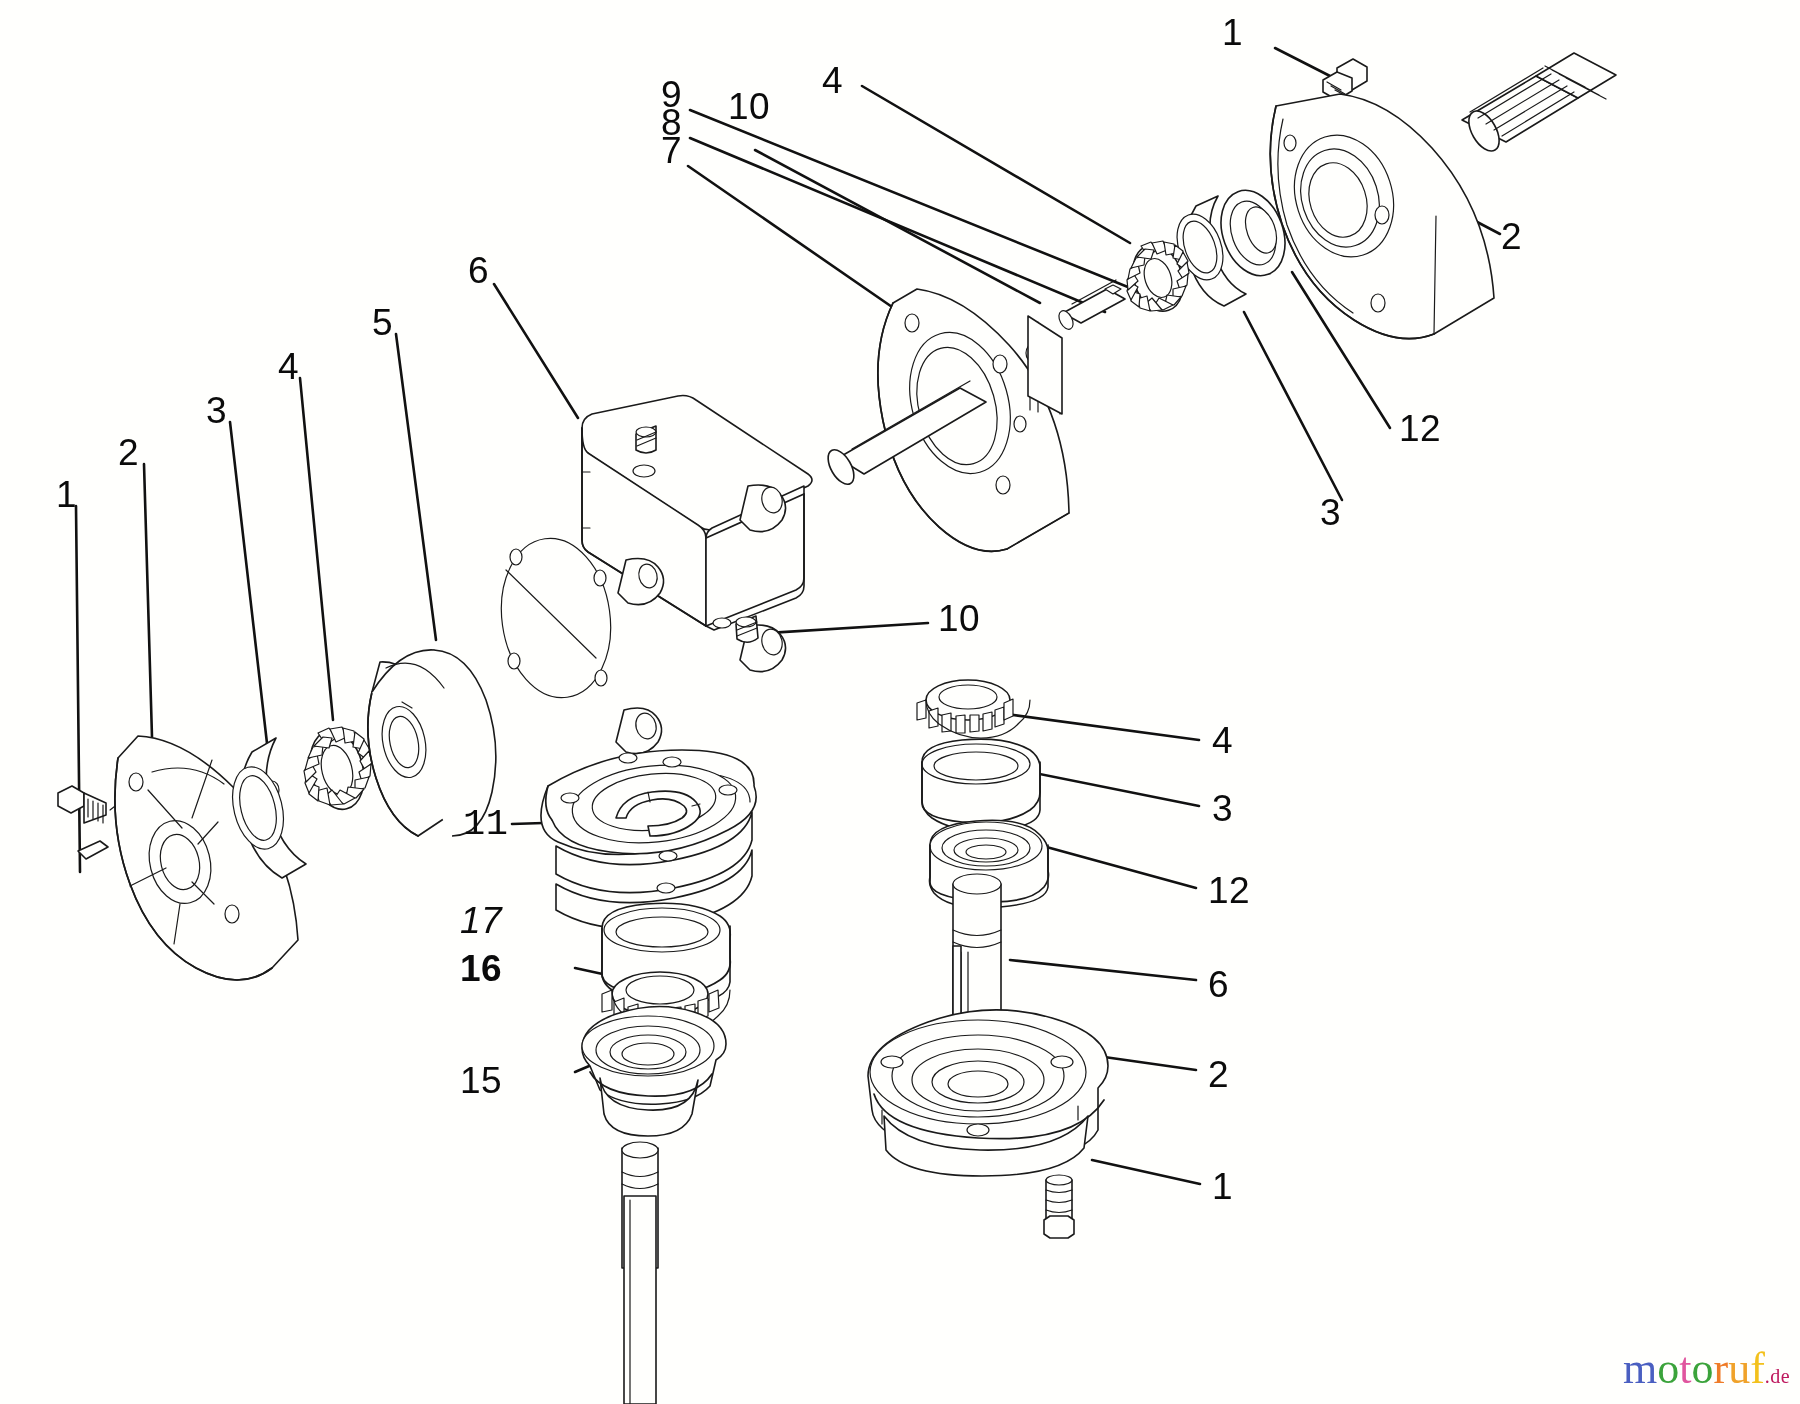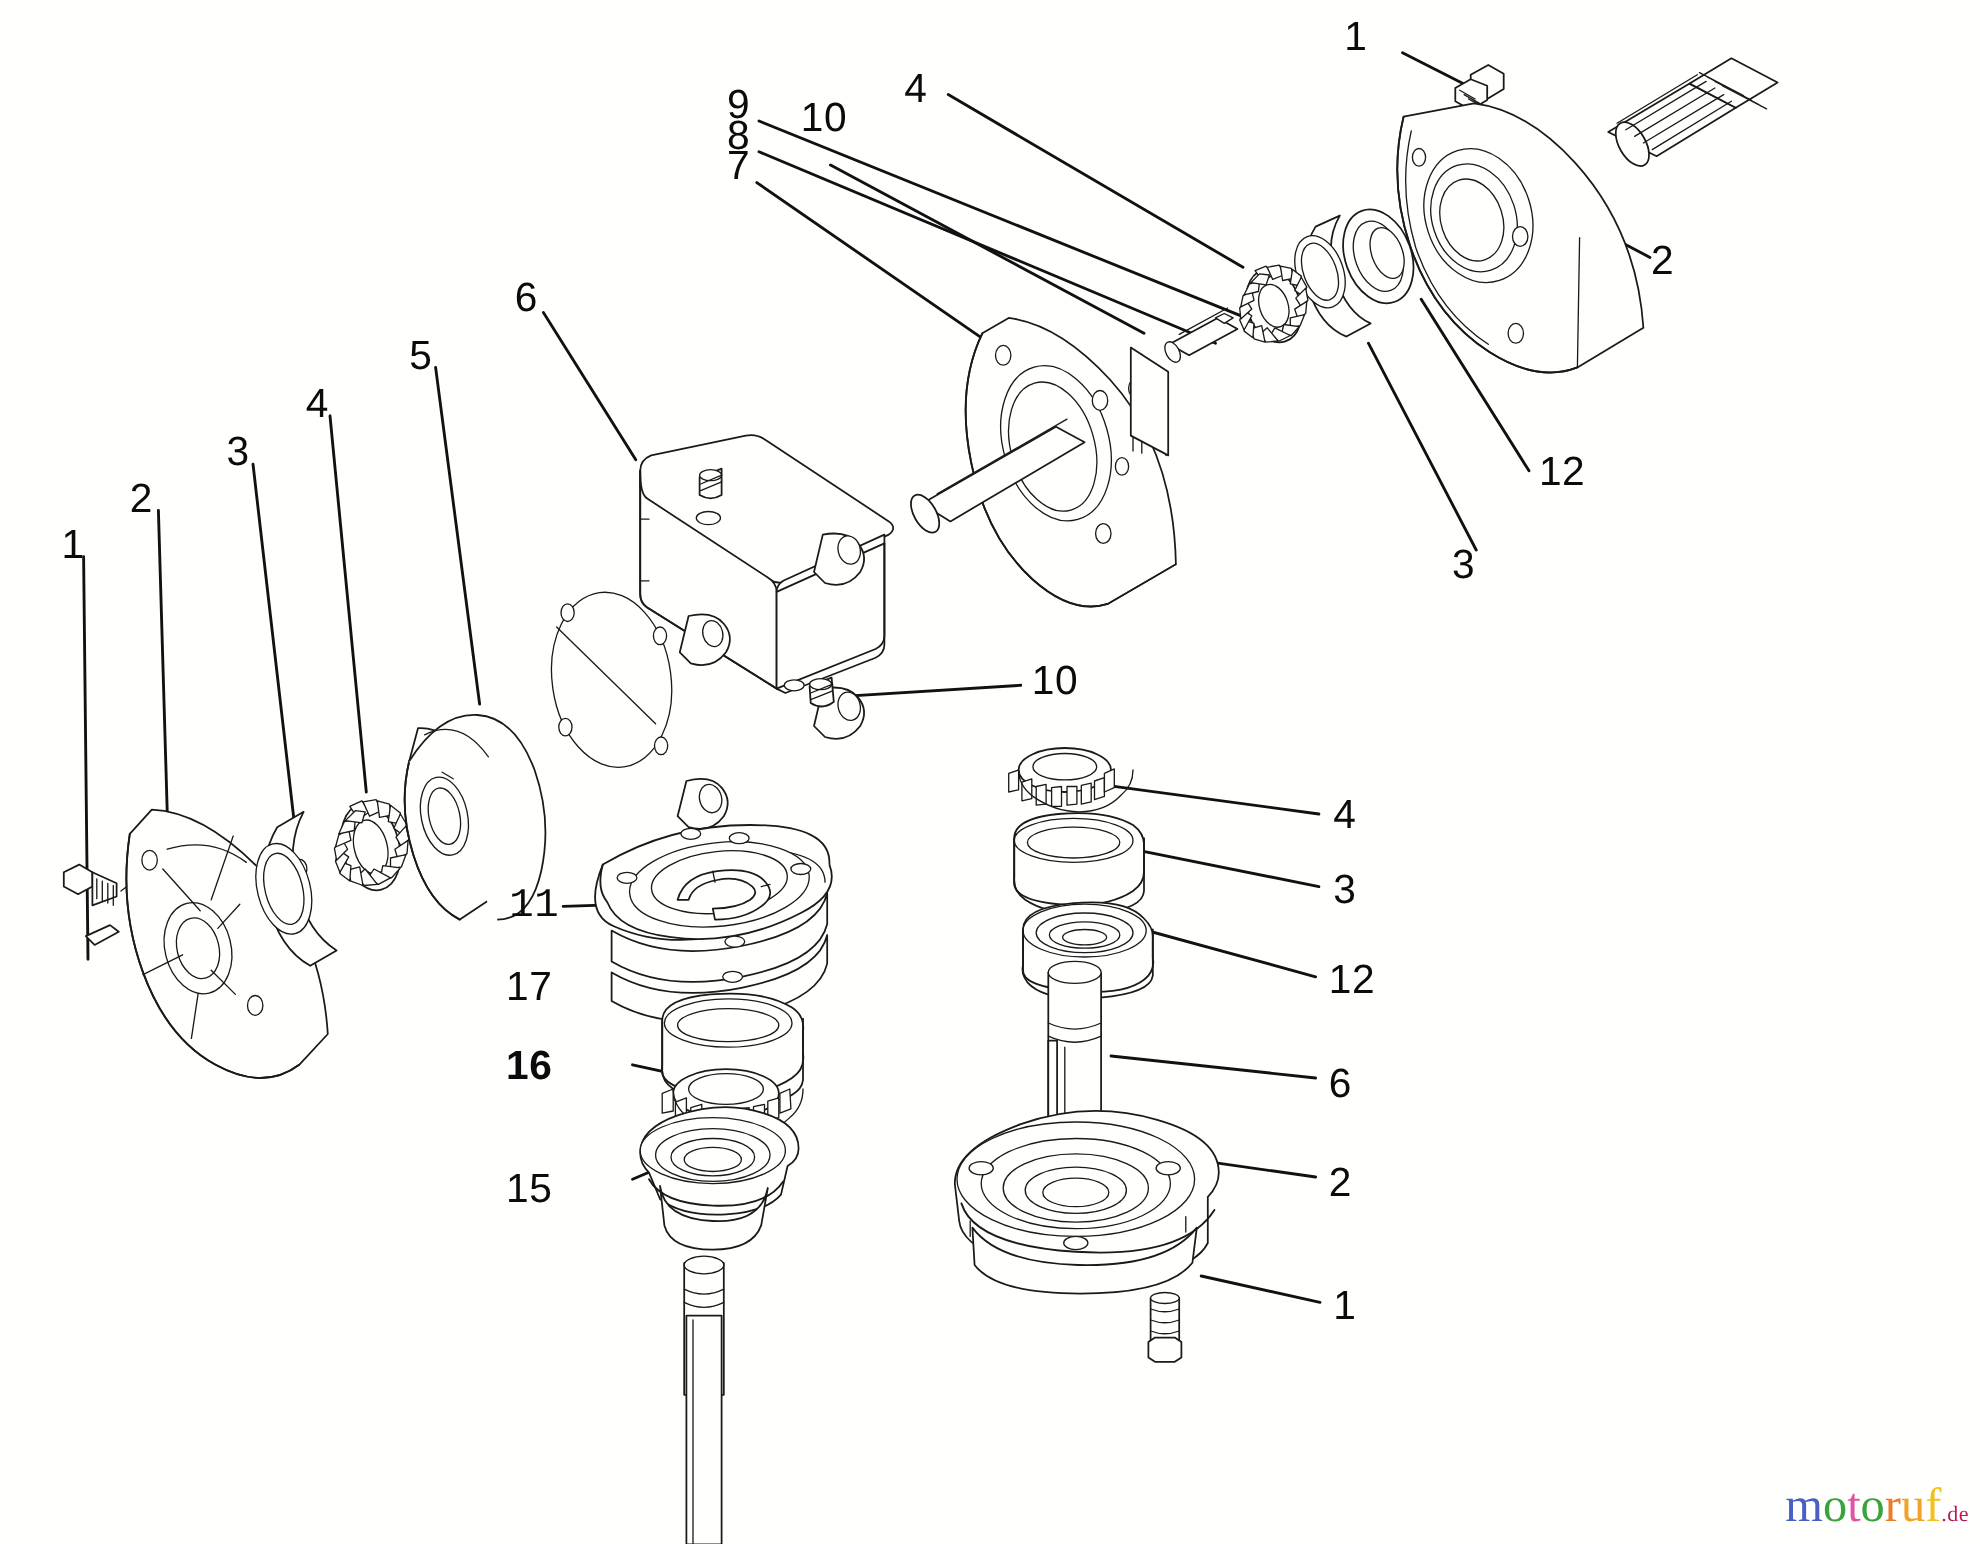--- a/index.html
+++ b/index.html
@@ -468,21 +468,21 @@
   <div class="callout" style="left:1399px;top:410px;">12</div>
   <div class="callout" style="left:206px;top:392px;">3</div>
   <div class="callout" style="left:118px;top:434px;">2</div>
   <div class="callout" style="left:56px;top:476px;">1</div>
   <div class="callout" style="left:1320px;top:494px;">3</div>
   <div class="callout" style="left:938px;top:600px;">10</div>
   <div class="callout" style="left:1212px;top:722px;">4</div>
   <div class="callout" style="left:1212px;top:790px;">3</div>
   <div class="callout" style="left:463px;top:806px;font-family:Liberation Mono, monospace;">11</div>
   <div class="callout" style="left:1208px;top:872px;">12</div>
-  <div class="callout" style="left:460px;top:878px;">17</div>
+  <div class="callout" style="left:460px;top:902px;font-style:italic;">17</div>
   <div class="callout" style="left:460px;top:950px;font-weight:bold;">16</div>
   <div class="callout" style="left:1208px;top:966px;">6</div>
   <div class="callout" style="left:460px;top:1062px;">15</div>
   <div class="callout" style="left:1208px;top:1056px;">2</div>
   <div class="callout" style="left:1212px;top:1168px;">1</div>
 
   <div id="watermark">
     <span style="color:#4a5fc1">m</span><span style="color:#3ba33b">o</span><span style="color:#e0559e">t</span><span style="color:#3ba33b">o</span><span style="color:#ef7b28">r</span><span style="color:#f0a22a">u</span><span style="color:#f3c11c">f</span><span class="suffix">.de</span>
   </div>
 

